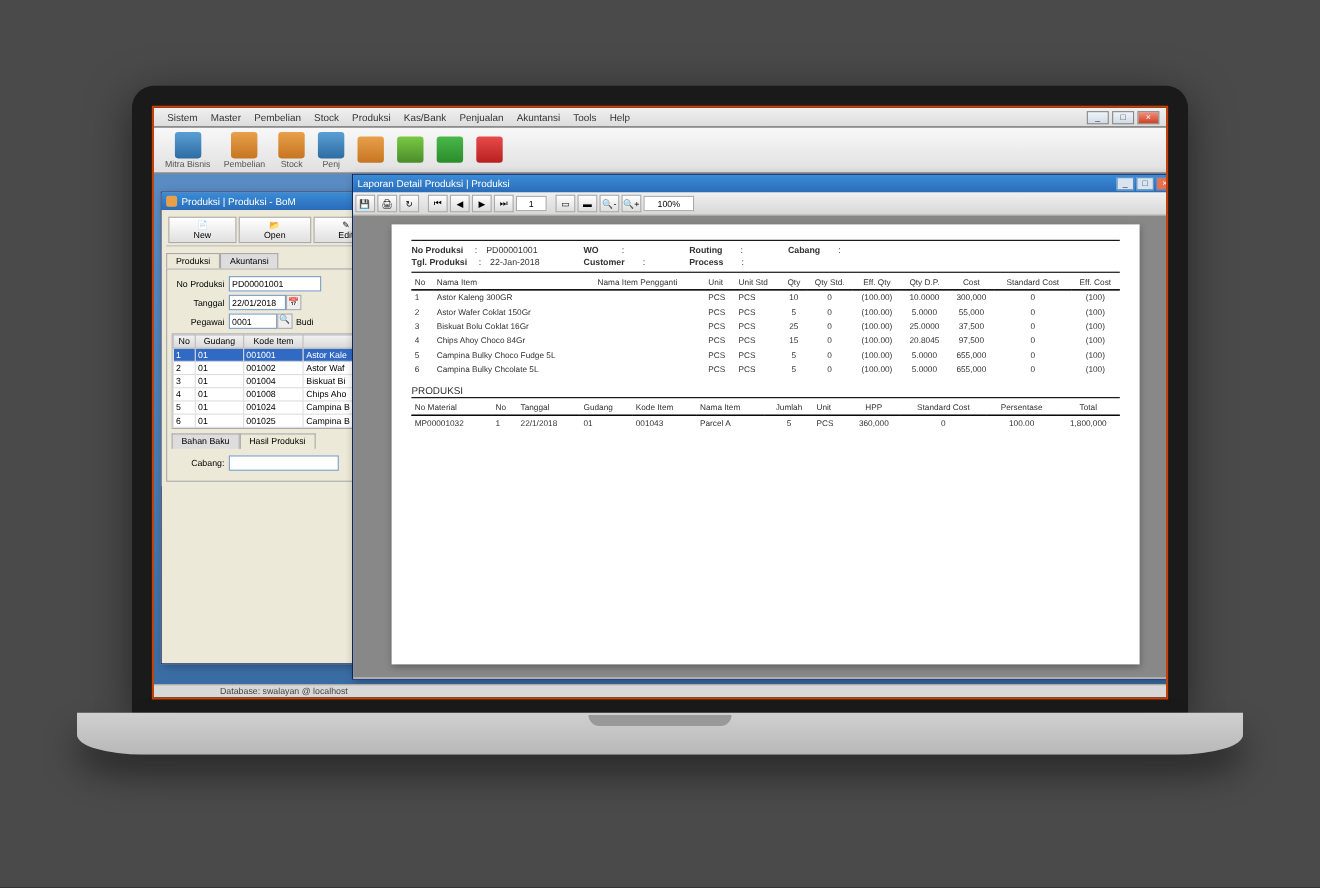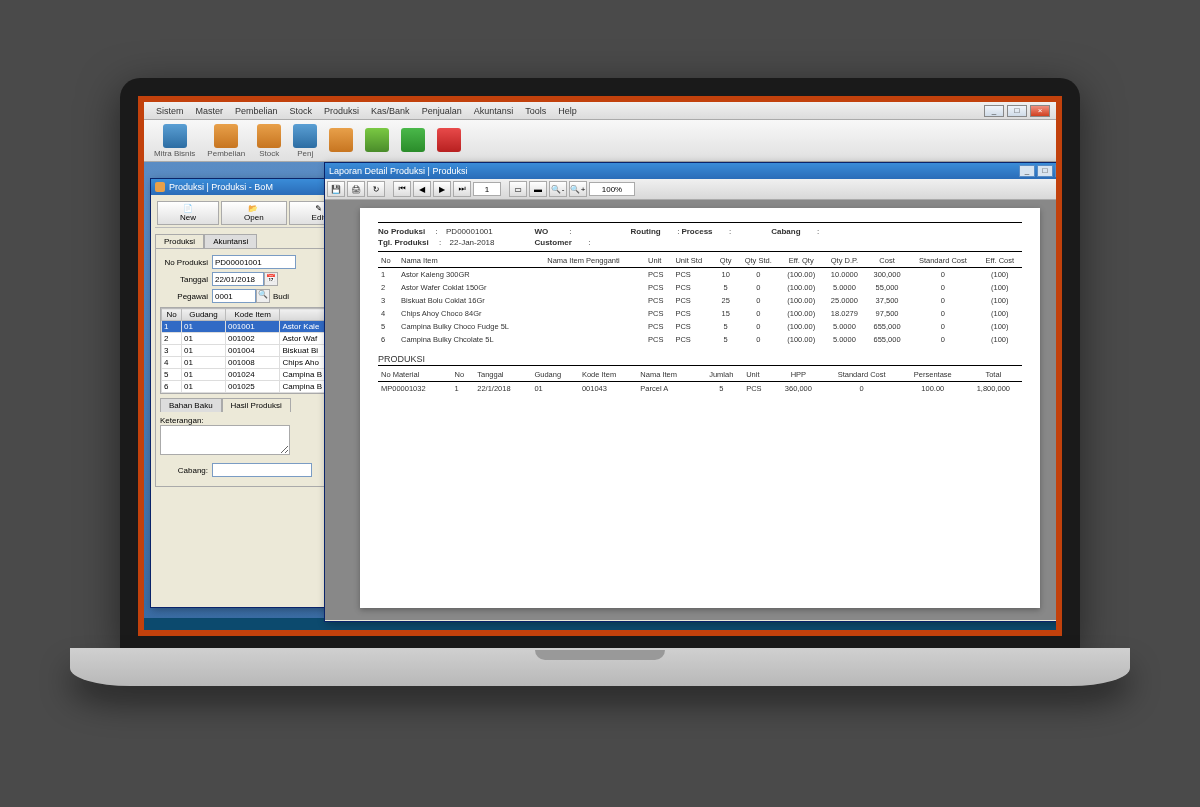--- a/index.html
+++ b/index.html
@@ -1,19 +1,19 @@
 <!DOCTYPE html>
 <html><head>
 <meta charset="utf-8">
 <style>
 *{box-sizing:border-box;margin:0;padding:0;font-family:Tahoma,Arial,sans-serif}
 body{background:#4a4a4a;width:1200px;height:807px;position:relative;overflow:hidden}
 .laptop{position:absolute;left:120px;top:78px;width:960px;height:640px}
 .screen-bezel{background:#1a1a1a;border-radius:20px 20px 0 0;padding:18px 18px 12px;height:570px;box-shadow:0 10px 40px rgba(0,0,0,.5)}
-.screen{background:#0c4a6e;width:100%;height:100%;position:relative;overflow:hidden;border:6px solid #c2410c}
+.screen{background:#000000;width:100%;height:100%;position:relative;overflow:hidden;border:2px solid #c2410c}
 .base{background:linear-gradient(#d0d0d0,#b8b8b8);height:38px;width:1060px;margin-left:-50px;border-radius:0 0 60px 60px/0 0 18px 18px;position:relative;box-shadow:0 20px 30px rgba(0,0,0,.4)}
 .base::before{content:"";position:absolute;left:50%;transform:translateX(-50%);top:2px;width:130px;height:10px;background:#999;border-radius:0 0 12px 12px}
 .menubar{background:linear-gradient(#f0f0f0,#dcdcdc);height:18px;display:flex;align-items:center;padding:0 6px;font-size:9px;color:#333;border-bottom:1px solid #aaa}
 .menubar span{padding:0 6px;cursor:pointer}
 .toolbar{background:linear-gradient(#f8f8f8,#e0e0e0);height:42px;display:flex;align-items:center;padding:0 4px;border-bottom:1px solid #aaa}
 .tbtn{display:flex;flex-direction:column;align-items:center;padding:2px 6px;font-size:8px;color:#555;cursor:pointer}
 .tbtn .ico{width:24px;height:24px;border-radius:3px;margin-bottom:1px}
 .ico-blue{background:linear-gradient(#5a9fd4,#2d6da3)}
 .ico-orange{background:linear-gradient(#e8a04a,#c77520)}
 .ico-green{background:linear-gradient(#7ac943,#4a8c2a)}
@@ -206,24 +206,20 @@
                         <td>001025</td>
                         <td>Campina B</td>
                       </tr>
         </tbody>
                   </table>
        </div>
        <div class="btabs">
         <div class="tab">Bahan Baku</div>
         <div class="tab active">Hasil Produksi</div>
        </div>
-       <div class="ket">
-        <div>Keterangan:</div>
-        <textarea style=""></textarea>
-       </div>
        <div class="fld" style="margin-top:6px">
                   <label>Cabang:</label>
                   <input style="width: 100px;">
                 </div>
       </div>
      </div>
     </div>
 
     <div class="win rep-win">
      <div class="win-title">
@@ -255,21 +251,21 @@
       <div class="paper">
        <div class="rpt-info">
         <div style="flex-direction:column;gap:2px">
          <div><b>No Produksi</b>&nbsp;&nbsp;:&nbsp;<span>PD00001001</span></div>
          <div><b>Tgl. Produksi</b>&nbsp;&nbsp;:&nbsp;<span>22-Jan-2018</span></div>
         </div>
         <div style="flex-direction:column;gap:2px">
          <div><b>WO</b>&nbsp;&nbsp;&nbsp;&nbsp;<span>:</span></div>
          <div><b>Customer</b>&nbsp;&nbsp;<span>:</span></div>
         </div>
-        <div style="flex-direction:row;gap:2px">
+        <div style="flex-direction:column;gap:2px">
          <div><b>Routing</b>&nbsp;&nbsp;<span>:</span></div>
          <div><b>Process</b>&nbsp;&nbsp;<span>:</span></div>
         </div>
         <div style="flex-direction:column;gap:2px">
          <div><b>Cabang</b>&nbsp;&nbsp;<span>:</span></div>
         </div>
        </div>
        <table class="rtbl">
         <tbody>
                     <tr>
@@ -332,21 +328,21 @@
                     </tr>
                     <tr>
                       <td>4</td>
                       <td>Chips Ahoy Choco 84Gr</td>
                       <td></td>
                       <td>PCS</td>
                       <td>PCS</td>
                       <td class="r">15</td>
                       <td class="r">0</td>
                       <td class="r">(100.00)</td>
-                      <td class="r">18.0279</td>
+                      <td class="r">20.8045</td>
                       <td class="r">97,500</td>
                       <td class="r">0</td>
                       <td class="r">(100)</td>
                     </tr>
                     <tr>
                       <td>5</td>
                       <td>Campina Bulky Choco Fudge 5L</td>
                       <td></td>
                       <td>PCS</td>
                       <td>PCS</td>
@@ -408,16 +404,17 @@
                       <td class="r">1,800,000</td>
                     </tr>
                   </tbody>
        </table>
       </div>
      </div>
     </div>
 
    </div>
 
+   <div class="statusbar">Database: swalayan @ localhost</div>
   </div>
  </div>
  <div class="base"></div>
 </div>
 
 </body></html>

